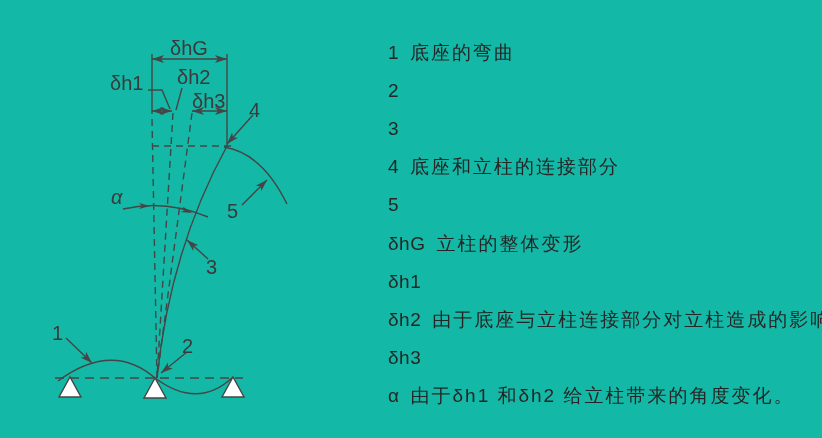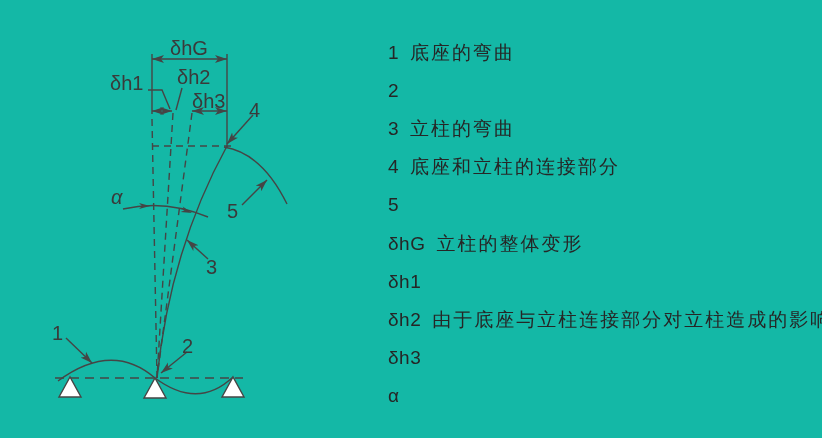--- a/index.html
+++ b/index.html
@@ -106,21 +106,20 @@
   <div class="legend">
     <div class="legend-row">
       <span class="sym">1</span>
       <span class="txt">底座的弯曲</span>
     </div>
     <div class="legend-row">
       <span class="sym">2</span>
     </div>
     <div class="legend-row">
       <span class="sym">3</span>
-      <span class="txt">立柱的弯曲</span>
     </div>
     <div class="legend-row">
       <span class="sym">4</span>
       <span class="txt">底座和立柱的连接部分</span>
     </div>
     <div class="legend-row">
       <span class="sym">5</span>
     </div>
     <div class="legend-row">
       <span class="sym">δhG</span>
@@ -131,16 +130,17 @@
     </div>
     <div class="legend-row">
       <span class="sym">δh2</span>
       <span class="txt">由于底座与立柱连接部分对立柱造成的影响</span>
     </div>
     <div class="legend-row">
       <span class="sym">δh3</span>
     </div>
     <div class="legend-row">
       <span class="sym">α</span>
+      <span class="txt">由于δh1 和δh2 给立柱带来的角度变化。</span>
     </div>
   </div>
 
 </div>
 
 </body></html>

